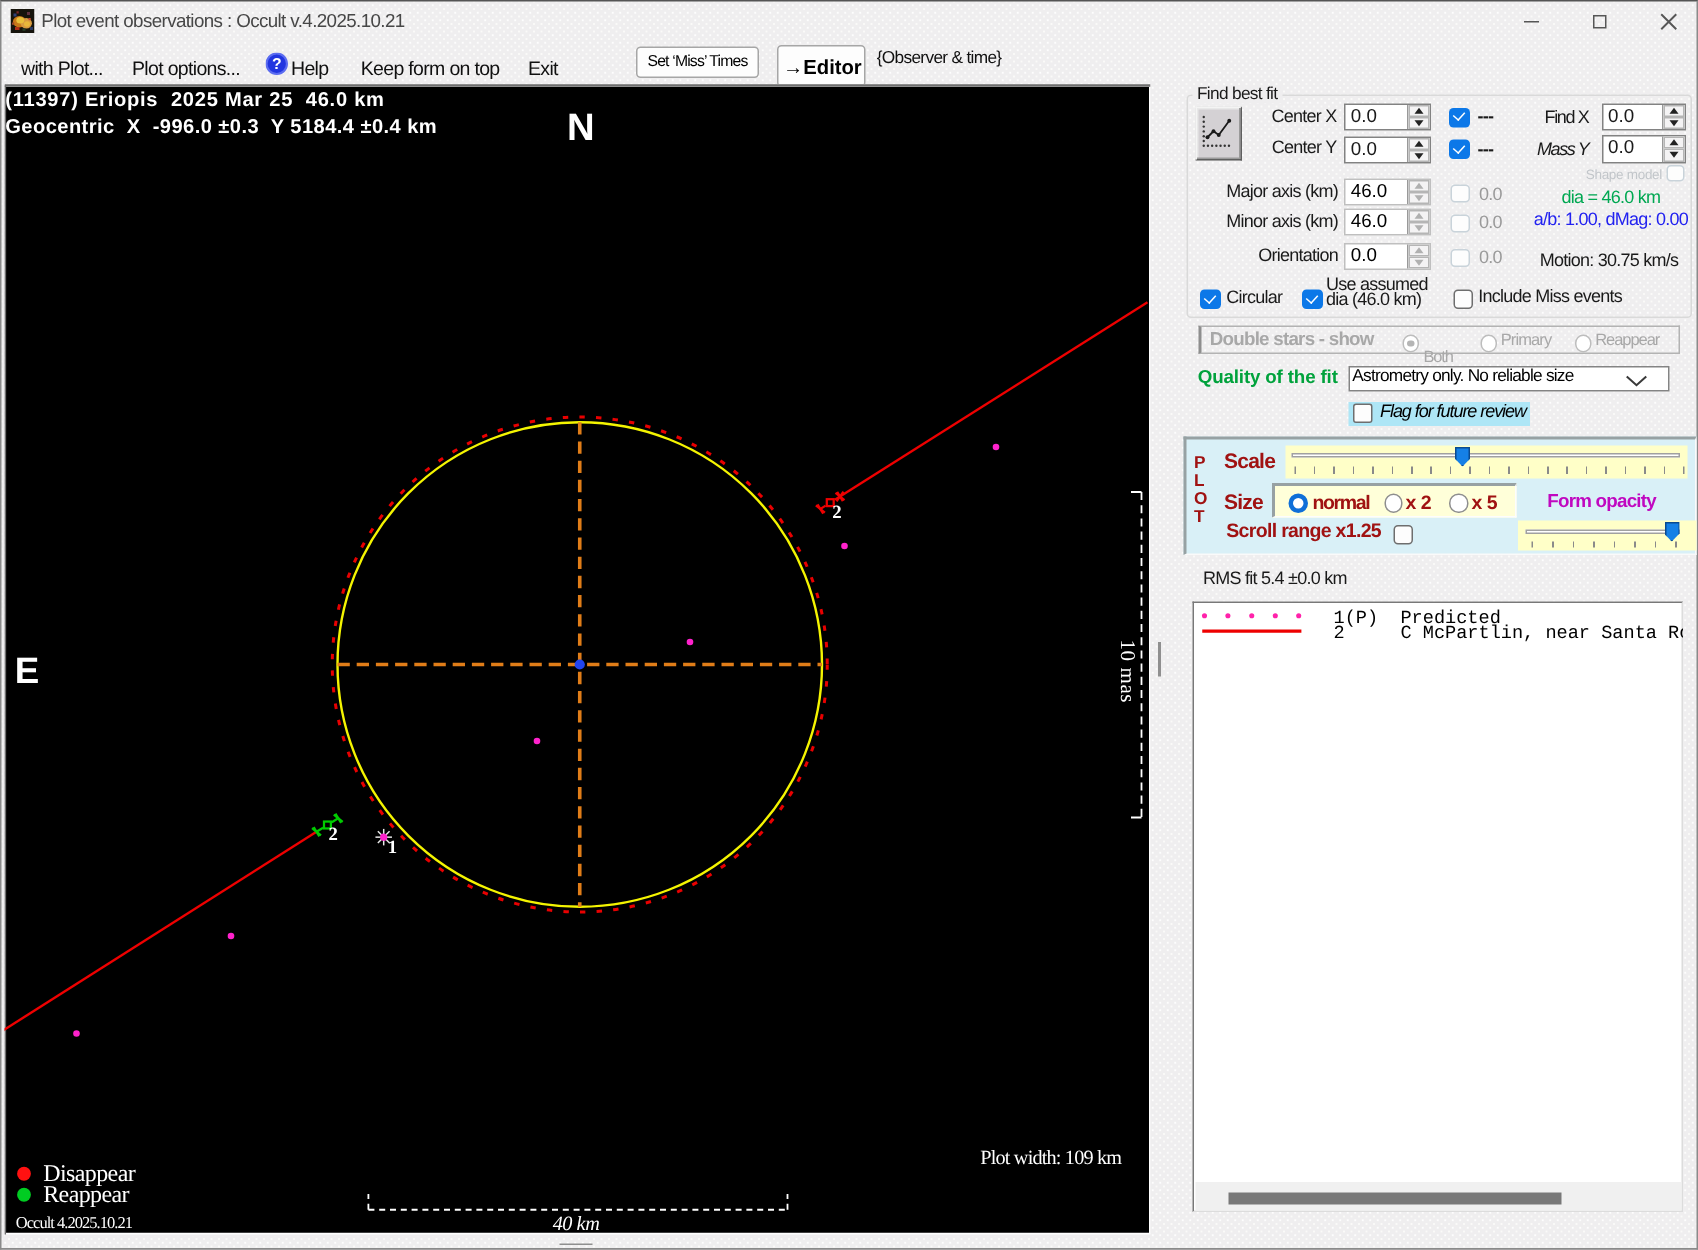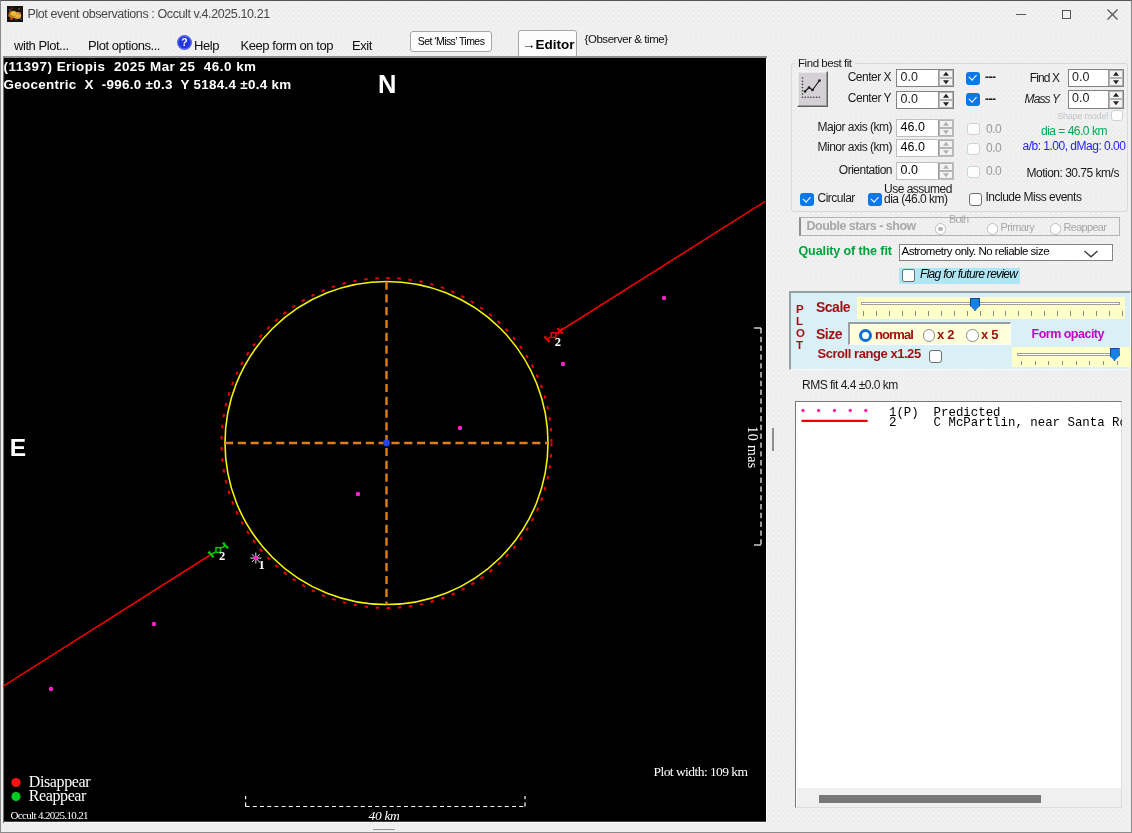--- a/index.html
+++ b/index.html
@@ -73,21 +73,21 @@
 <div class="t menu" style="left:13px;">with Plot...</div>
 <div class="t menu" style="left:87px;">Plot options...</div>
 <svg class="abs" style="left:176px;top:34px;" width="15" height="15">
  <circle cx="7.5" cy="7.5" r="7" fill="#2135e0"></circle>
  <circle cx="7.5" cy="7.5" r="6.8" fill="none" stroke="#5b6cf0" stroke-width="1.4"></circle>
  <text x="7.5" y="11.2" font-size="10.5" font-weight="bold" fill="#fff" text-anchor="middle" font-family="Liberation Sans">?</text>
 </svg>
 <div class="t menu" style="left:193px;">Help</div>
 <div class="t menu" style="left:239.5px;">Keep form on top</div>
 <div class="t menu" style="left:351px;">Exit</div>
-<div class="btn" style="left:409px;top:30px;width:82px;height:20.5px;font-size:10.5px;letter-spacing:-0.55px;white-space:nowrap;">Set ‘Miss’ Times</div>
+<div class="btn" style="left:423px;top:30px;width:82px;height:20.5px;font-size:10.5px;letter-spacing:-0.55px;white-space:nowrap;">Set ‘Miss’ Times</div>
 <div class="btn" style="left:517px;top:29px;width:59px;height:28px;font-size:13.5px;font-weight:bold;justify-content:flex-start;padding-left:3px;">→Editor</div>
 <div class="t menu" style="left:583.5px;top:31.5px;font-size:11.5px;letter-spacing:-0.45px;">{Observer &amp; time}</div>
 
 <svg class="abs" style="left:2px;top:55px;" width="764" height="768">
  <rect x="0" y="0" width="764" height="768" fill="#efeeef"></rect>
  <rect x="1" y="2" width="762" height="764" fill="#000"></rect>
  <line x1="0" y1="1" x2="764" y2="1" stroke="#6e6e6e" stroke-width="1.6"></line>
  <line x1="0.5" y1="1" x2="0.5" y2="767" stroke="#6e6e6e" stroke-width="1.2"></line>
  <line x1="763.5" y1="2" x2="763.5" y2="766.6" stroke="#fff" stroke-width="1"></line>
  <line x1="1" y1="766.4" x2="764" y2="766.4" stroke="#fff" stroke-width="1.2"></line>
@@ -316,21 +316,21 @@
 <div class="cb on" style="left:867px;top:192px;"></div>
 <div class="t rp" style="left:883px;top:183.2px;line-height:10.3px;white-space:pre;">Use assumed
 dia (46.0 km)</div>
 <div class="cb off" style="left:968px;top:191.5px;width:13px;height:13px;"></div>
 <div class="t rp" style="left:984.5px;top:189.3px;">Include Miss events</div>
 
 <div class="abs" style="left:798px;top:215.5px;width:321px;height:19px;border:1px solid #b3b3b3;border-left:2px solid #8e8e8e;box-sizing:border-box;"></div>
 <div class="t" style="left:805.5px;top:218px;font-size:12.5px;letter-spacing:-0.5px;font-weight:bold;color:#a8a8a8;">Double stars - show</div>
 <div class="radio" style="left:933.5px;top:222px;width:11.5px;height:11.5px;border:1.5px solid #bdbdbd;"></div>
 <div class="abs" style="left:937px;top:225.5px;width:4.5px;height:4.5px;border-radius:50%;background:#b5b5b5;"></div>
-<div class="t" style="left:948px;top:212px;font-size:11px;letter-spacing:-0.8px;color:#a8a8a8;">Both</div>
+<div class="t" style="left:948px;top:231px;font-size:11px;letter-spacing:-0.8px;color:#a8a8a8;">Both</div>
 <div class="radio" style="left:985.5px;top:222px;width:11.5px;height:11.5px;border:1.5px solid #bdbdbd;"></div>
 <div class="t" style="left:999.5px;top:220.3px;font-size:11px;letter-spacing:-0.6px;color:#a8a8a8;">Primary</div>
 <div class="radio" style="left:1048.5px;top:222px;width:11.5px;height:11.5px;border:1.5px solid #bdbdbd;"></div>
 <div class="t" style="left:1062.5px;top:220.3px;font-size:11px;letter-spacing:-0.7px;color:#a8a8a8;">Reappear</div>
 
 <div class="t" style="left:797.5px;top:242.6px;font-size:12.5px;letter-spacing:-0.1px;font-weight:bold;color:#00a23c;">Quality of the fit</div>
 <div class="abs" style="left:898px;top:243px;width:214px;height:17px;background:#fff;border:1px solid #848484;box-sizing:border-box;"></div>
 <div class="t" style="left:900.5px;top:244.3px;font-size:11.5px;letter-spacing:-0.5px;">Astrometry only. No reliable size</div>
 <svg class="abs" style="left:1082px;top:248.5px;" width="16" height="8">
       <path d="M1.5 1 L8 6.8 L14.5 1" fill="none" stroke="#3a3a3a" stroke-width="1.4"></path>
@@ -358,21 +358,21 @@
 <div class="radio" style="left:965px;top:328px;width:12.5px;height:12.5px;border:1.5px solid #8e8e8e;"></div>
 <div class="t darkred" style="left:980px;top:325.7px;font-size:13px;letter-spacing:-0.3px;">x 5</div>
 <div class="t" style="left:1030.5px;top:326px;font-size:12.5px;letter-spacing:-0.5px;font-weight:bold;color:#c008c0;">Form opacity</div>
 <div class="t darkred" style="left:816.5px;top:345.4px;font-size:13px;letter-spacing:-0.45px;">Scroll range x1.25</div>
 <div class="cb off" style="left:927.5px;top:348.5px;width:13px;height:13px;"></div>
 <div class="abs" style="left:1011px;top:345.5px;width:119px;height:20px;background:#ffffc8;"></div>
 <div class="abs" style="left:1016px;top:351.5px;width:103px;height:3.5px;background:#fff;border:1px solid #a0a0a0;box-sizing:border-box;"></div>
 <div id="ticks2"></div>
 <div class="abs" style="left:1108.5px;top:347px;width:10px;height:13px;background:#1580e6;border:1px solid #0a4a90;box-sizing:border-box;clip-path:polygon(0 0,100% 0,100% 60%,50% 100%,0 60%);"></div>
 
-<div class="t rp" style="left:801px;top:377.3px;">RMS fit 4.4 ±0.0 km</div>
+<div class="t rp" style="left:801px;top:377.3px;">RMS fit 5.4 ±0.0 km</div>
 <div class="abs" style="left:794px;top:400px;width:327px;height:407px;background:#fff;border-top:1.5px solid #787878;border-left:1.5px solid #787878;border-right:1px solid #dcdcdc;border-bottom:1px solid #dcdcdc;box-sizing:border-box;"></div>
 <svg class="abs" style="left:794px;top:400px;" width="327" height="407">
  <g fill="#ff22aa">
   <circle cx="8" cy="9.5" r="1.7"></circle>
         <circle cx="23.6" cy="9.5" r="1.7"></circle>
         <circle cx="39.5" cy="9.5" r="1.7"></circle>
         <circle cx="55.2" cy="9.5" r="1.7"></circle>
         <circle cx="70.8" cy="9.5" r="1.7"></circle>
  </g>
  <line x1="6.5" y1="19.8" x2="72.6" y2="19.8" stroke="#ee0000" stroke-width="2.2"></line>

